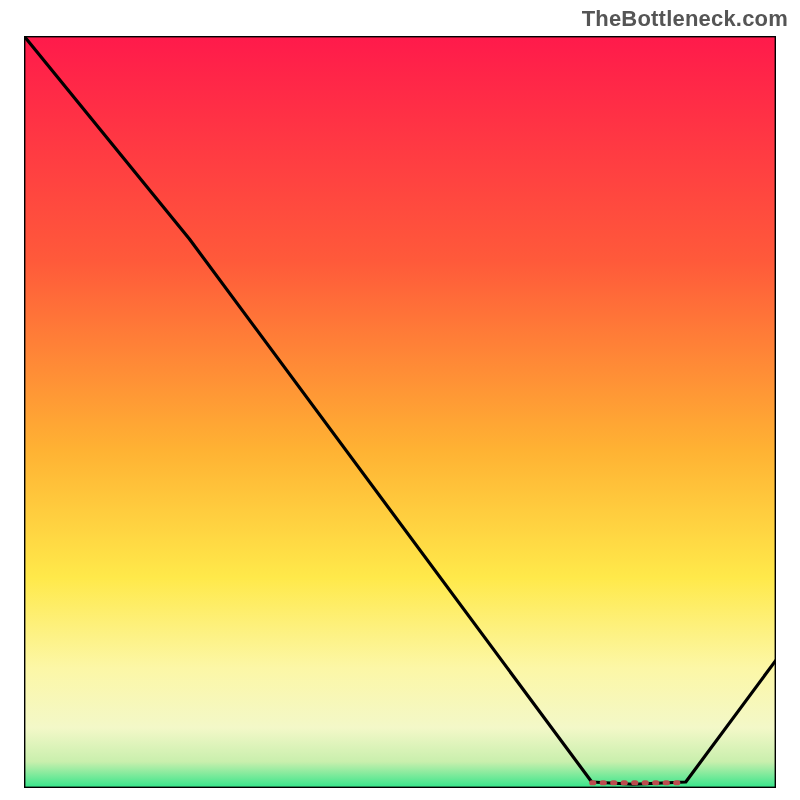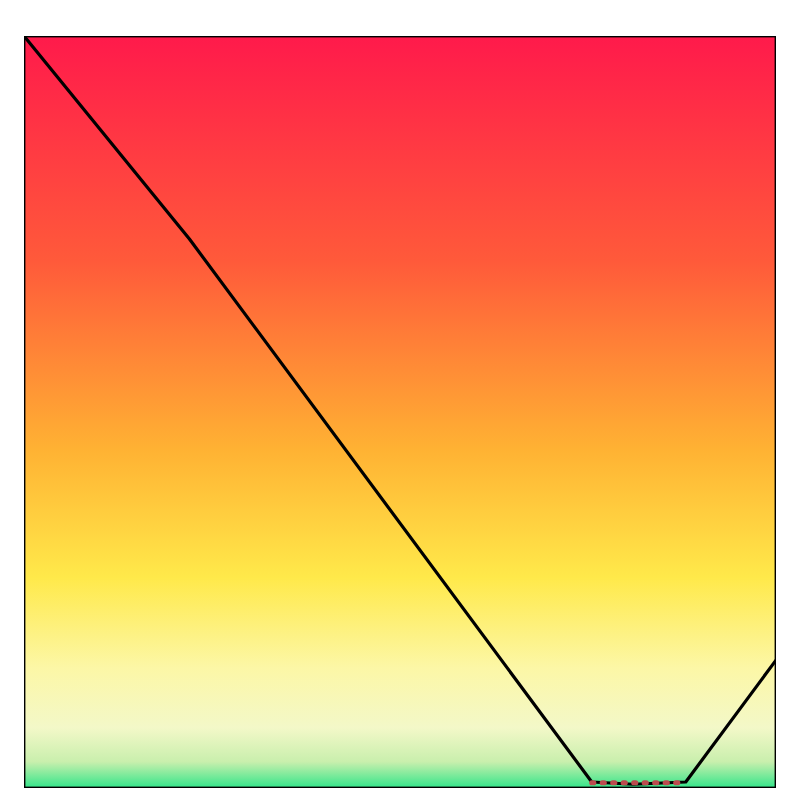--- a/index.html
+++ b/index.html
@@ -54,20 +54,21 @@
     stroke-width: 5.2;
     stroke-linecap: round;
     stroke-dasharray: 2 8.5;
     fill: none;
   }
 </style>
 </head>
 <body>
 <div class="container">
 
+<div class="attribution">TheBottleneck.com</div>
 
 <div class="chart-wrap">
   <svg viewBox="0 0 752 752">
     <defs>
       <linearGradient id="bg-grad" x1="0" y1="0" x2="0" y2="1">
             <stop offset="0%" stop-color="#ff1a4b"></stop>
             <stop offset="30%" stop-color="#ff5a3a"></stop>
             <stop offset="55.00000000000001%" stop-color="#ffb233"></stop>
             <stop offset="72%" stop-color="#ffe94a"></stop>
             <stop offset="84%" stop-color="#fcf7a6"></stop>

